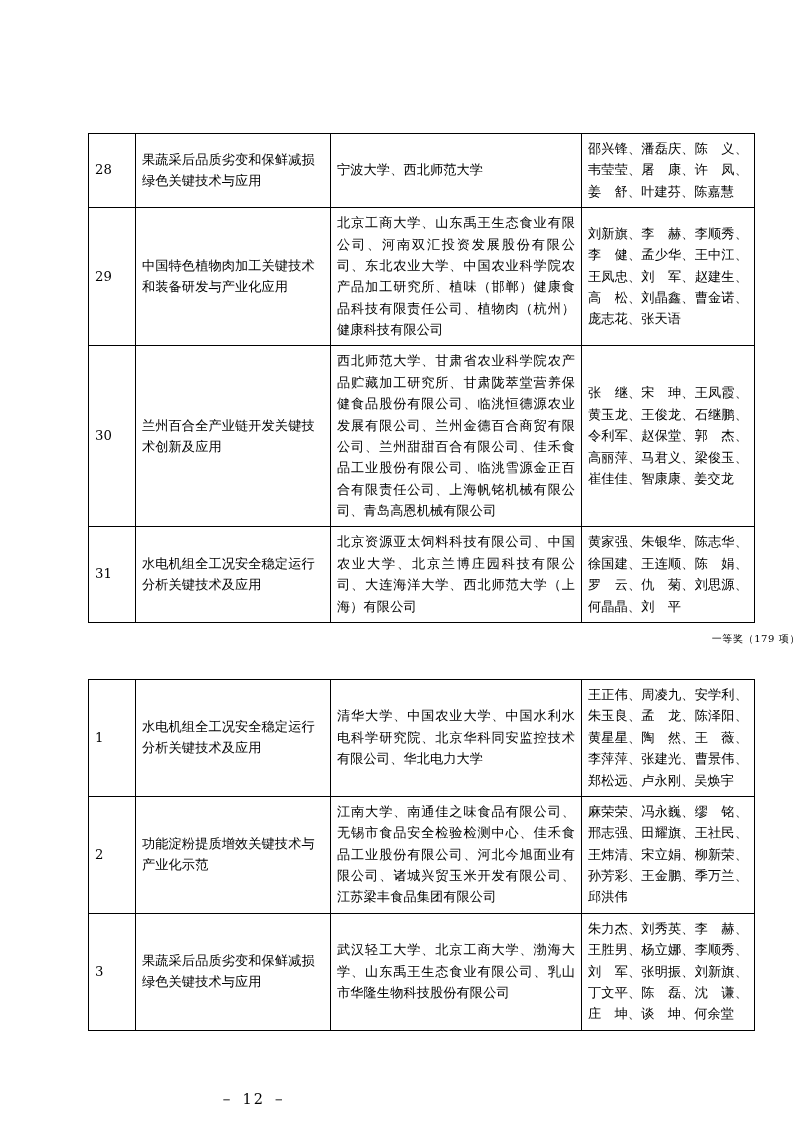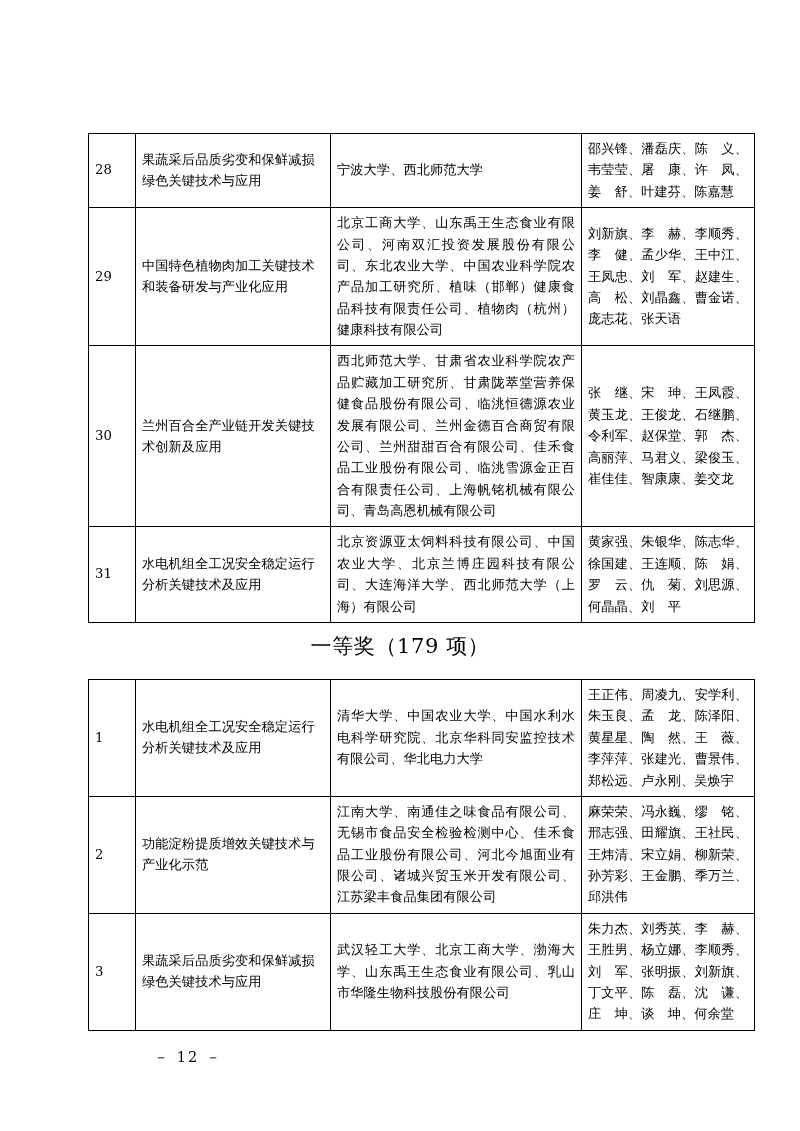--- a/index.html
+++ b/index.html
@@ -85,36 +85,36 @@
 
   
   #table-top { top: 133px; }
 
   
   .section-heading {
     position: absolute;
     left: 0;
     top: 632px;
     width: 800px;
-    text-align: center;
-    font-family: "DejaVu Serif", "Liberation Serif", serif;
-    font-size: 21px;
+    text-align: right;
+    font-family: "DejaVu Serif", "Liberation Serif", serif;
+    font-size: 10px;
     letter-spacing: 0.6px;
   }
 
   
   #table-bottom { top: 679px; }
 
   
   .page-footer {
     position: absolute;
     left: 88px;
-    top: 1048px;
+    top: 1090px;
     width: 200px;
-    text-align: center;
+    text-align: right;
     font-family: "DejaVu Serif", "Liberation Serif", serif;
     font-size: 14.5px;
     letter-spacing: 2px;
   }
 </style>
 </head>
 <body>
 
 <div class="page">
 

